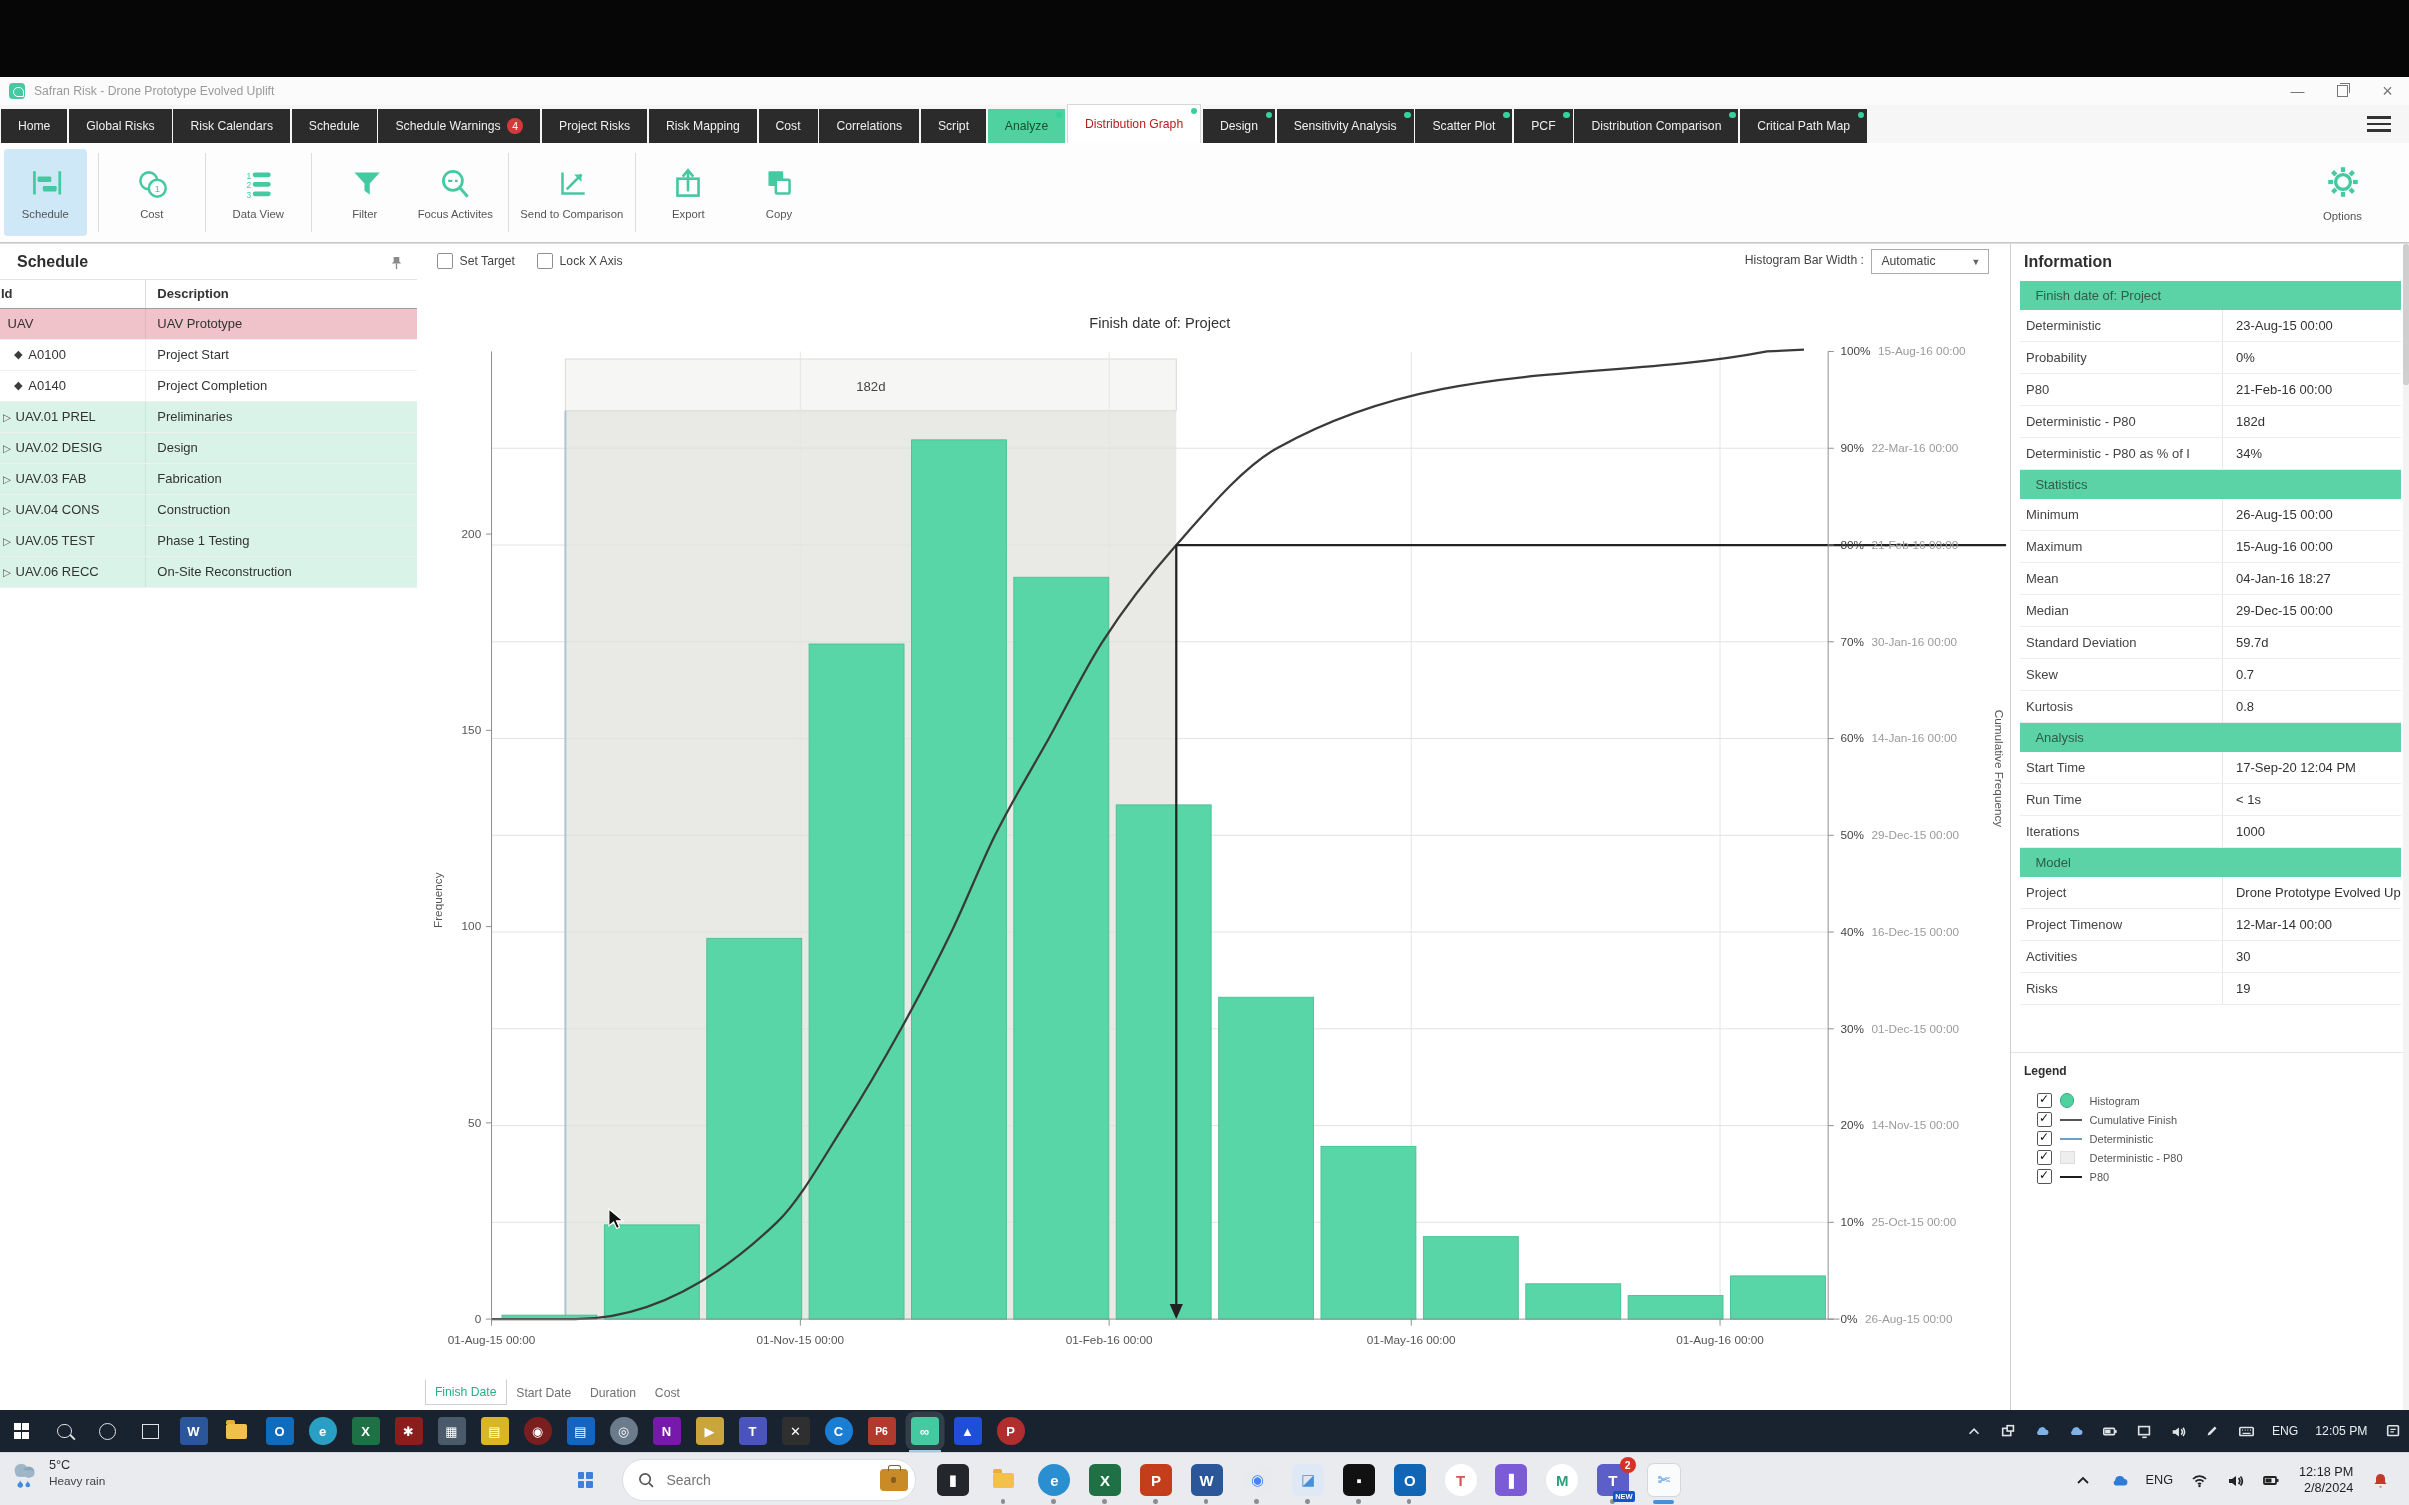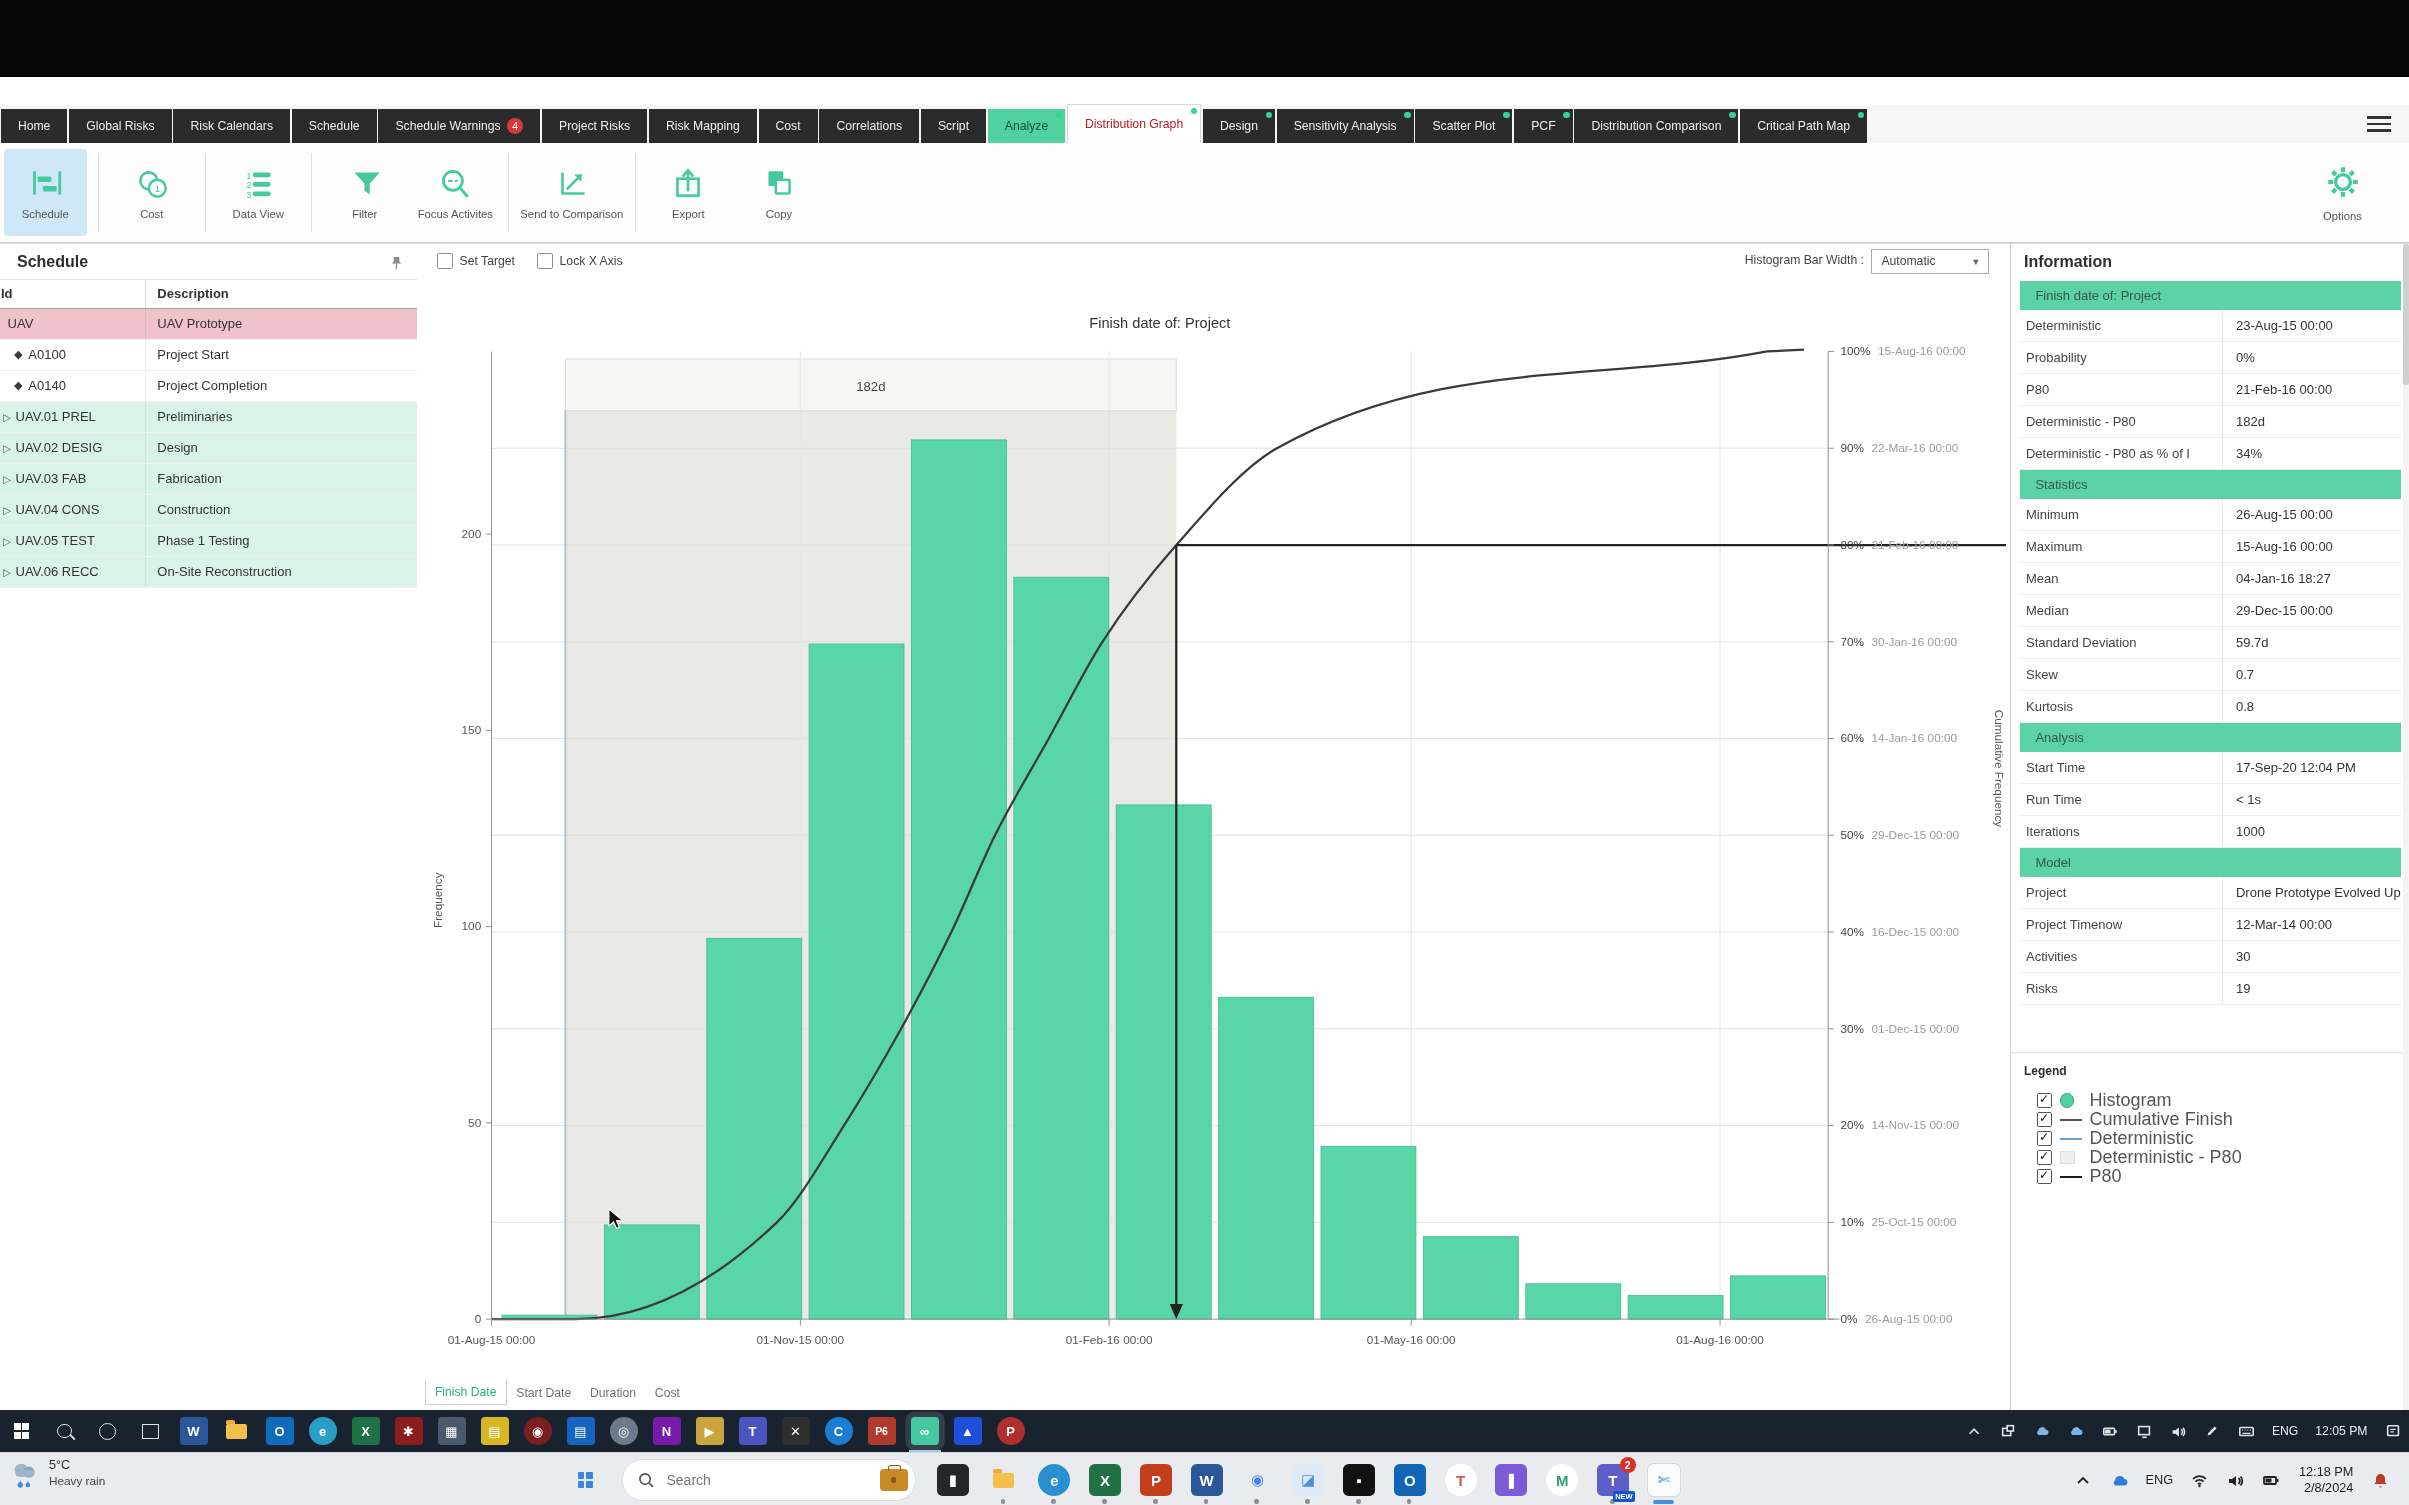--- a/index.html
+++ b/index.html
@@ -65,21 +65,21 @@
   .btab.active{color:#2aaf85;border:0.9px solid #cfcfcf;border-top:0.9px solid #fff;background:#fff;margin-top:-0.9px;}
   
   #rightpanel{position:absolute;left:2010px;top:243px;width:399px;height:1167px;background:#fff;border-top:0.9px solid #dcdcdc;border-left:0.9px solid #cfcfcf;}
   #ip-title{font-size:16px;font-weight:bold;color:#2e2e2e;padding:9.4px 0 9.4px 13px;}
   .irow{display:flex;height:31px;font-size:13px;align-items:center;border-bottom:0.9px solid #ececec;margin:0 9.4px 0 9.4px;}
   .irow .lab{width:196px;color:#444;padding-left:5.6px;white-space:nowrap;overflow:hidden;border-right:0.9px solid #e8e8e8;height:100%;display:flex;align-items:center;}
   .irow .val{flex:1;color:#333;padding-left:13px;white-space:nowrap;overflow:hidden;}
   .isec{height:29px;background:#5bd3a6;color:#335a4c;font-size:13px;display:flex;align-items:center;padding-left:15px;margin:0 9.4px;font-weight:normal;}
   #legendblock{margin-top:47px;border-top:0.9px solid #e2e2e2;padding-top:9.4px;}
   #lg-title{font-size:12px;font-weight:bold;color:#2e2e2e;padding:1.9px 0 13px 13px;}
-  .lgitem{display:flex;align-items:center;height:19px;margin-left:26px;font-size:18px;color:#555;}
+  .lgitem{display:flex;align-items:center;height:19px;margin-left:26px;font-size:11px;color:#555;}
   .lgbox{width:13px;height:13px;border:0.9px solid #555;background:#fff;position:relative;margin-right:7.5px;border-radius:1.9px;}
   .lgbox:after{content:"✓";position:absolute;left:0.9px;top:-1.9px;font-size:12.2px;color:#111;}
   .sw{width:24.5px;display:flex;align-items:center;justify-content:flex-start;margin-right:5.6px;}
   .sw-circle{width:12.2px;height:12.2px;border-radius:50%;background:#4fd2a0;border:0.9px solid #3aa87e;}
   .sw-line{width:22.6px;height:1.9px;background:#555;}
   .sw-line.blue{background:#6f9fc4;}
   .sw-line.black{background:#1c1c1c;}
   .sw-box{width:13px;height:11.3px;background:#eeeeec;border:0.9px solid #ddd;}
   #rp-scroll{position:absolute;right:0;top:0;width:7.5px;height:100%;background:#f3f3f3;}
   #rp-scroll .thumb{position:absolute;top:0;left:0.9px;width:5.6px;height:141px;background:#cfcfcf;border-radius:2.8px;}
@@ -130,20 +130,31 @@
   #otime{text-align:right;line-height:1.3;margin:0 9.4px;}
   
   #cursor{position:absolute;left:607px;top:1208px;z-index:50;}
 </style>
 </head>
 <body>
 
 <div id="screen">
   <div id="topstrip"></div>
 
+  <div id="titlebar">
+    <div id="appicon"></div>
+    <div id="wintitle">Safran Risk - Drone Prototype Evolved Uplift</div>
+    <div id="wincontrols">
+      <div class="wc">—</div>
+      <div class="wc">
+          <span class="rbox"></span>
+        </div>
+      <div class="wc" style="font-size:18px;">×</div>
+    </div>
+  </div>
 
   <div id="tabbar">
     <div id="ribbon-tabs" style="display:flex;align-items:flex-end;">
         <div class="rtab">
           <span class="rtab-label">Home</span>
         </div>
         <div class="rtab">
           <span class="rtab-label">Global Risks</span>
         </div>
         <div class="rtab">

